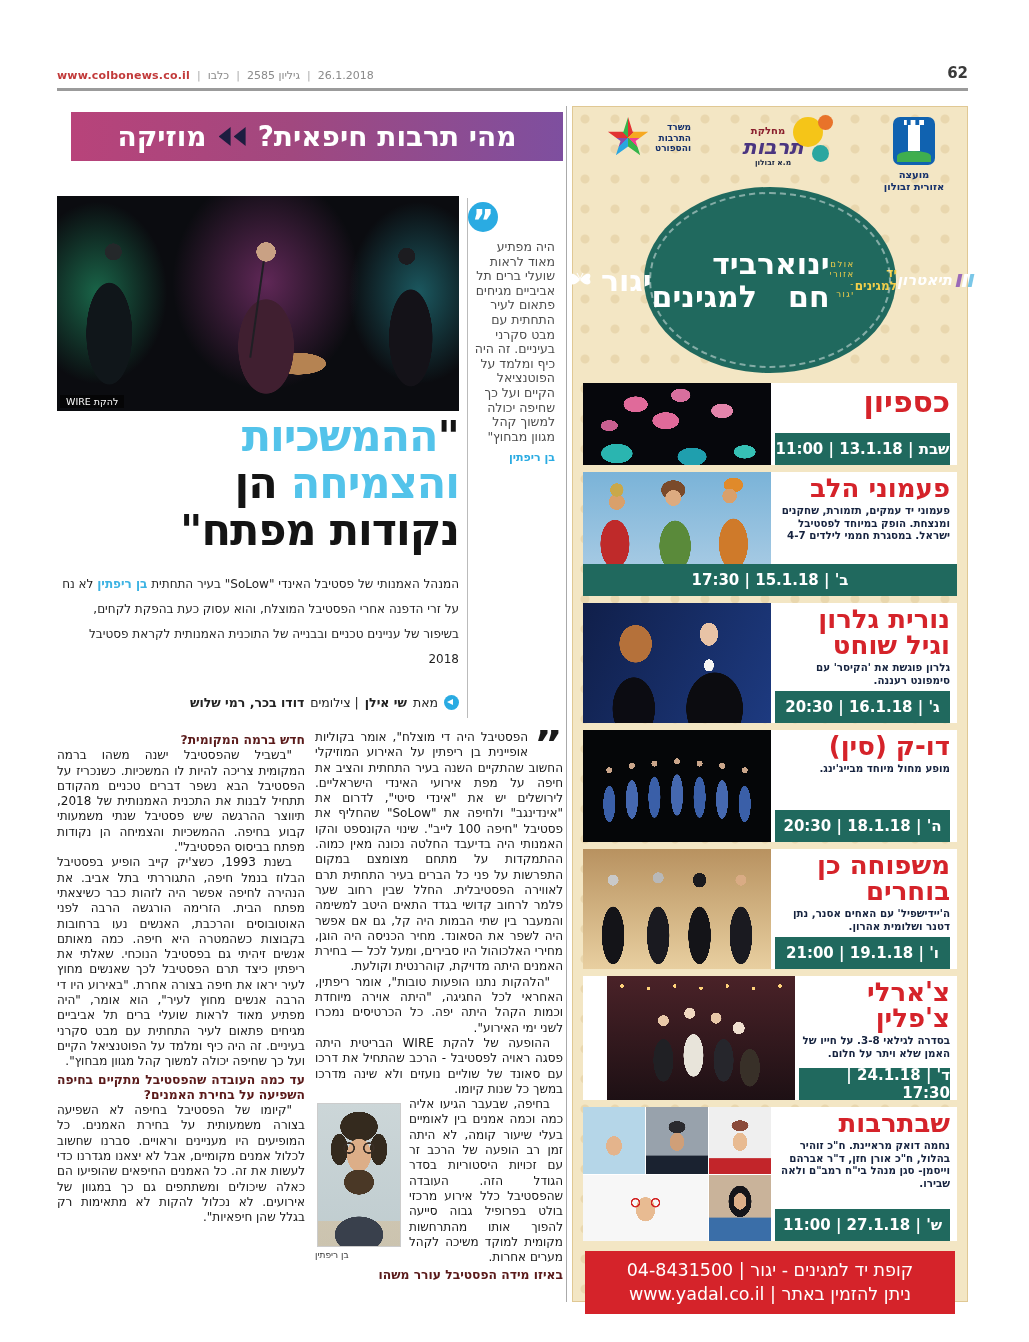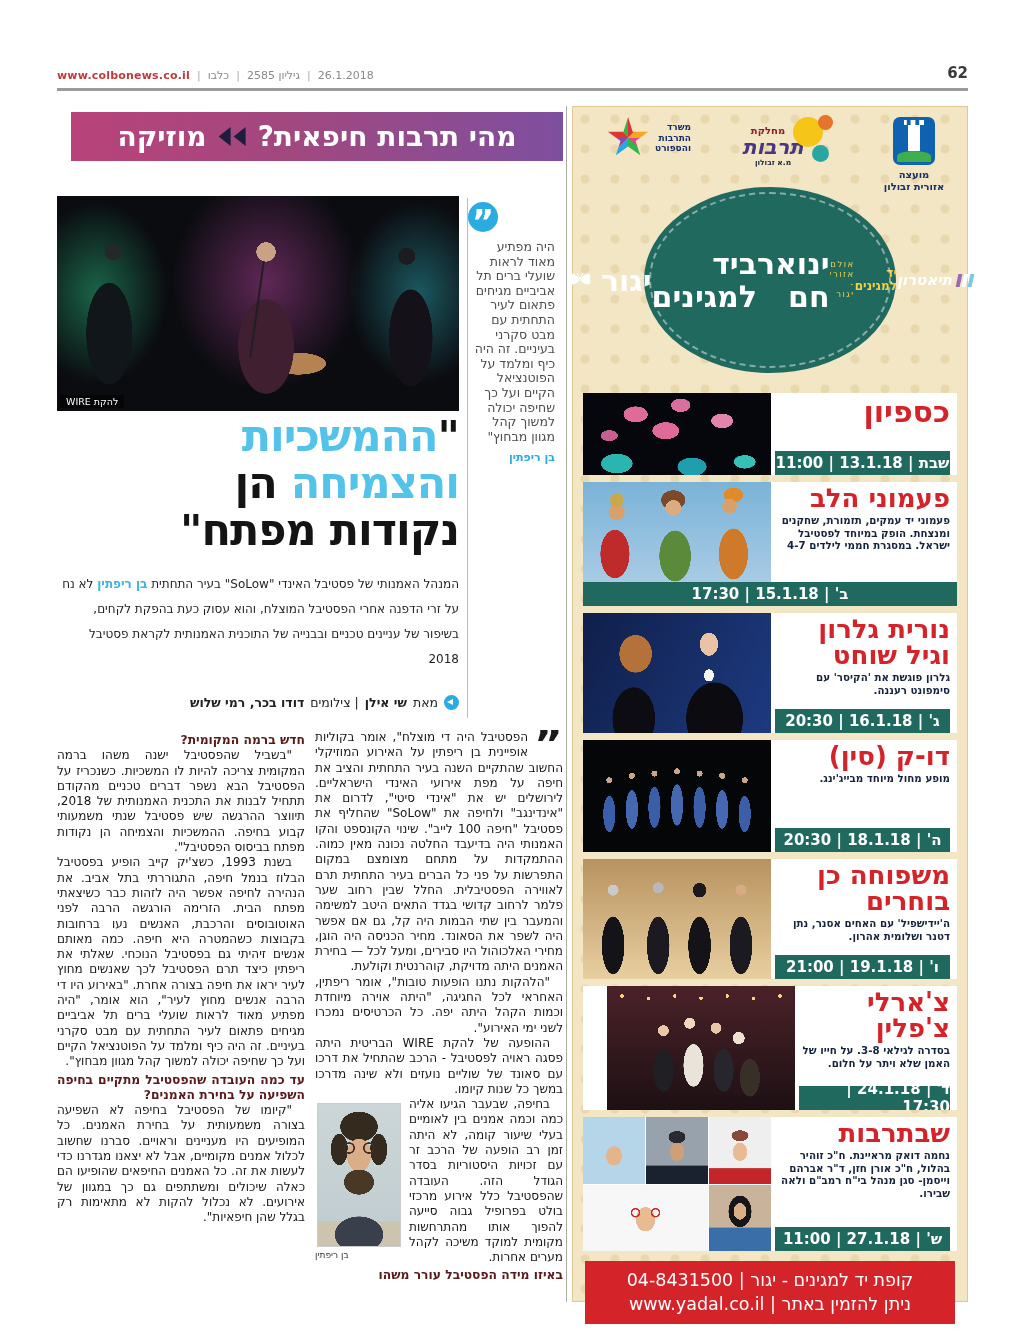--- a/index.html
+++ b/index.html
@@ -112,26 +112,26 @@
   .th-bars i{display:block;width:4px;height:13px;}
   .th-bars i:nth-child(1){background:#7ac7e8;}
   .th-bars i:nth-child(2){background:#fff;}
   .th-bars i:nth-child(3){background:#9a6ab8;}
   .th-name{font-size:15px;font-weight:bold;font-style:italic;}
   .th-sub{color:#f3cf4a;font-weight:bold;font-size:12px;line-height:13px;}
   .th-hall{font-size:8.5px;color:#f3cf4a;letter-spacing:1.5px;margin-bottom:3px;}
   .circ-t{font-size:30px;font-weight:800;line-height:33px;}
   .circ-last{display:flex;align-items:center;gap:8px;}
 
-  .ad-events{display:flex;flex-direction:column;gap:7px;margin-top:20px;}
+  .ad-events{display:flex;flex-direction:column;gap:7px;margin-top:10px;}
   .card{position:relative;display:flex;background:#fff;overflow:hidden;}
   .card-main{flex:1 1 auto;display:flex;flex-direction:column;padding:3px 7px 0 4px;min-width:0;}
   .ev-title{color:#d5232a;font-weight:800;font-size:26px;line-height:26px;text-align:right;}
   .ev-desc{font-size:10.3px;line-height:12.5px;font-weight:bold;color:#16233f;text-align:right;margin-top:3px;}
-  .ev-bar{margin-top:auto;height:24px;background:#20695e;color:#fff;font-weight:bold;font-size:15px;display:flex;align-items:center;justify-content:center;gap:4px;}
+  .ev-bar{margin-top:auto;height:32px;background:#20695e;color:#fff;font-weight:bold;font-size:15px;display:flex;align-items:center;justify-content:center;gap:4px;}
   .card.full{padding-bottom:24px;}
   .card.full .ev-bar{position:absolute;left:0;right:0;bottom:0;}
   .ph{flex:0 0 188px;width:188px;}
   .card-caspion{height:82px;}  .card-caspion .ev-title{font-size:30px;line-height:32px;}
   .card-paamonei{height:100px;}
   .card-galron{height:120px;}
   .card-duk{height:112px;}
   .card-mishpocha{height:120px;}
   .card-chaplin{height:124px;padding-left:24px;}
   .card-shabatarbut{height:134px;}

